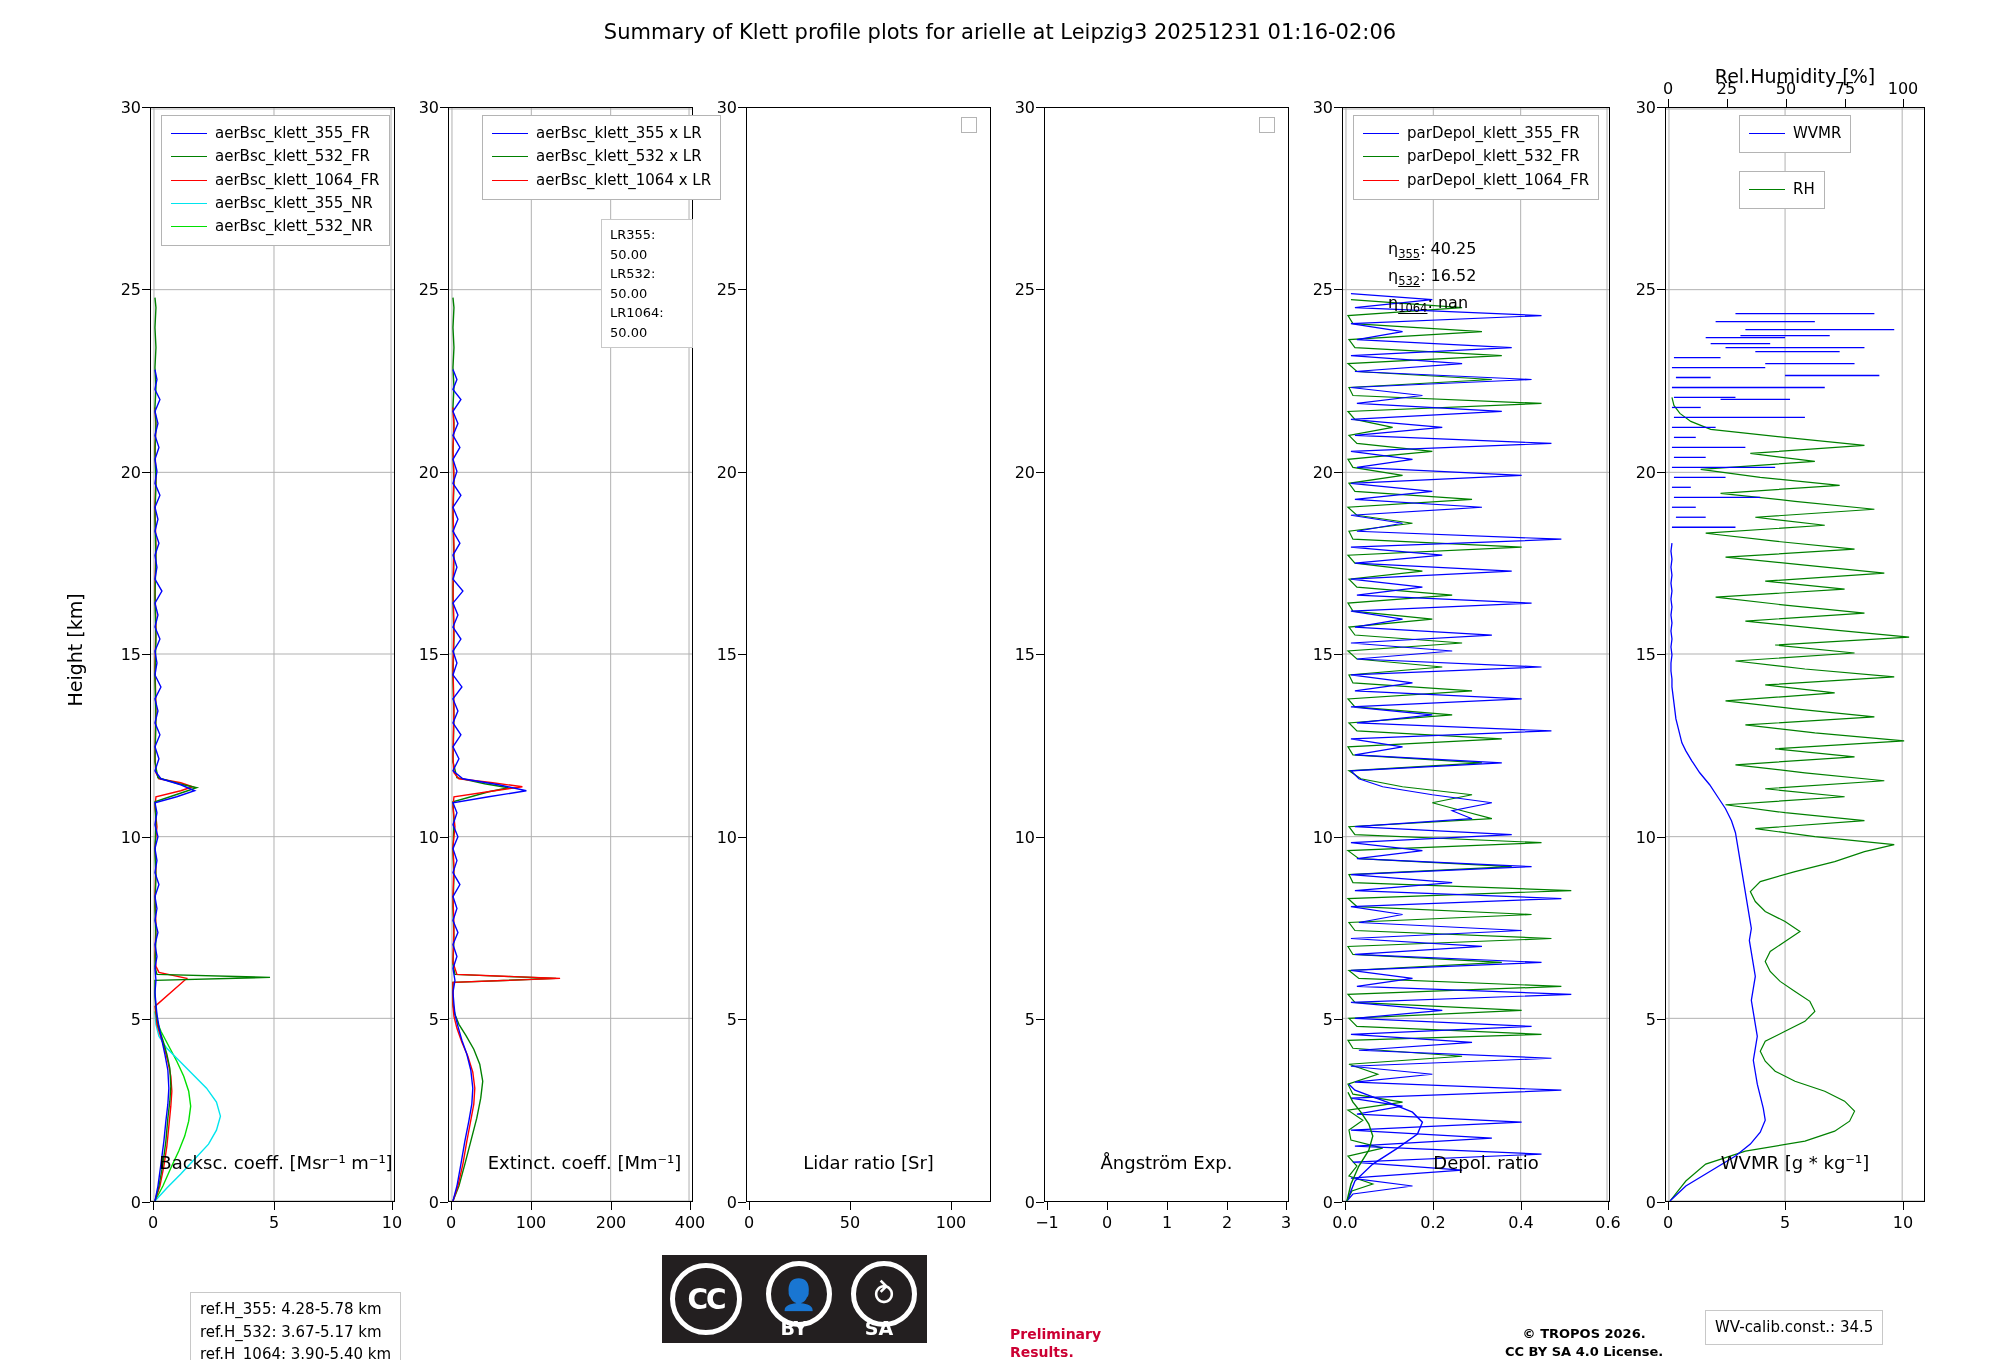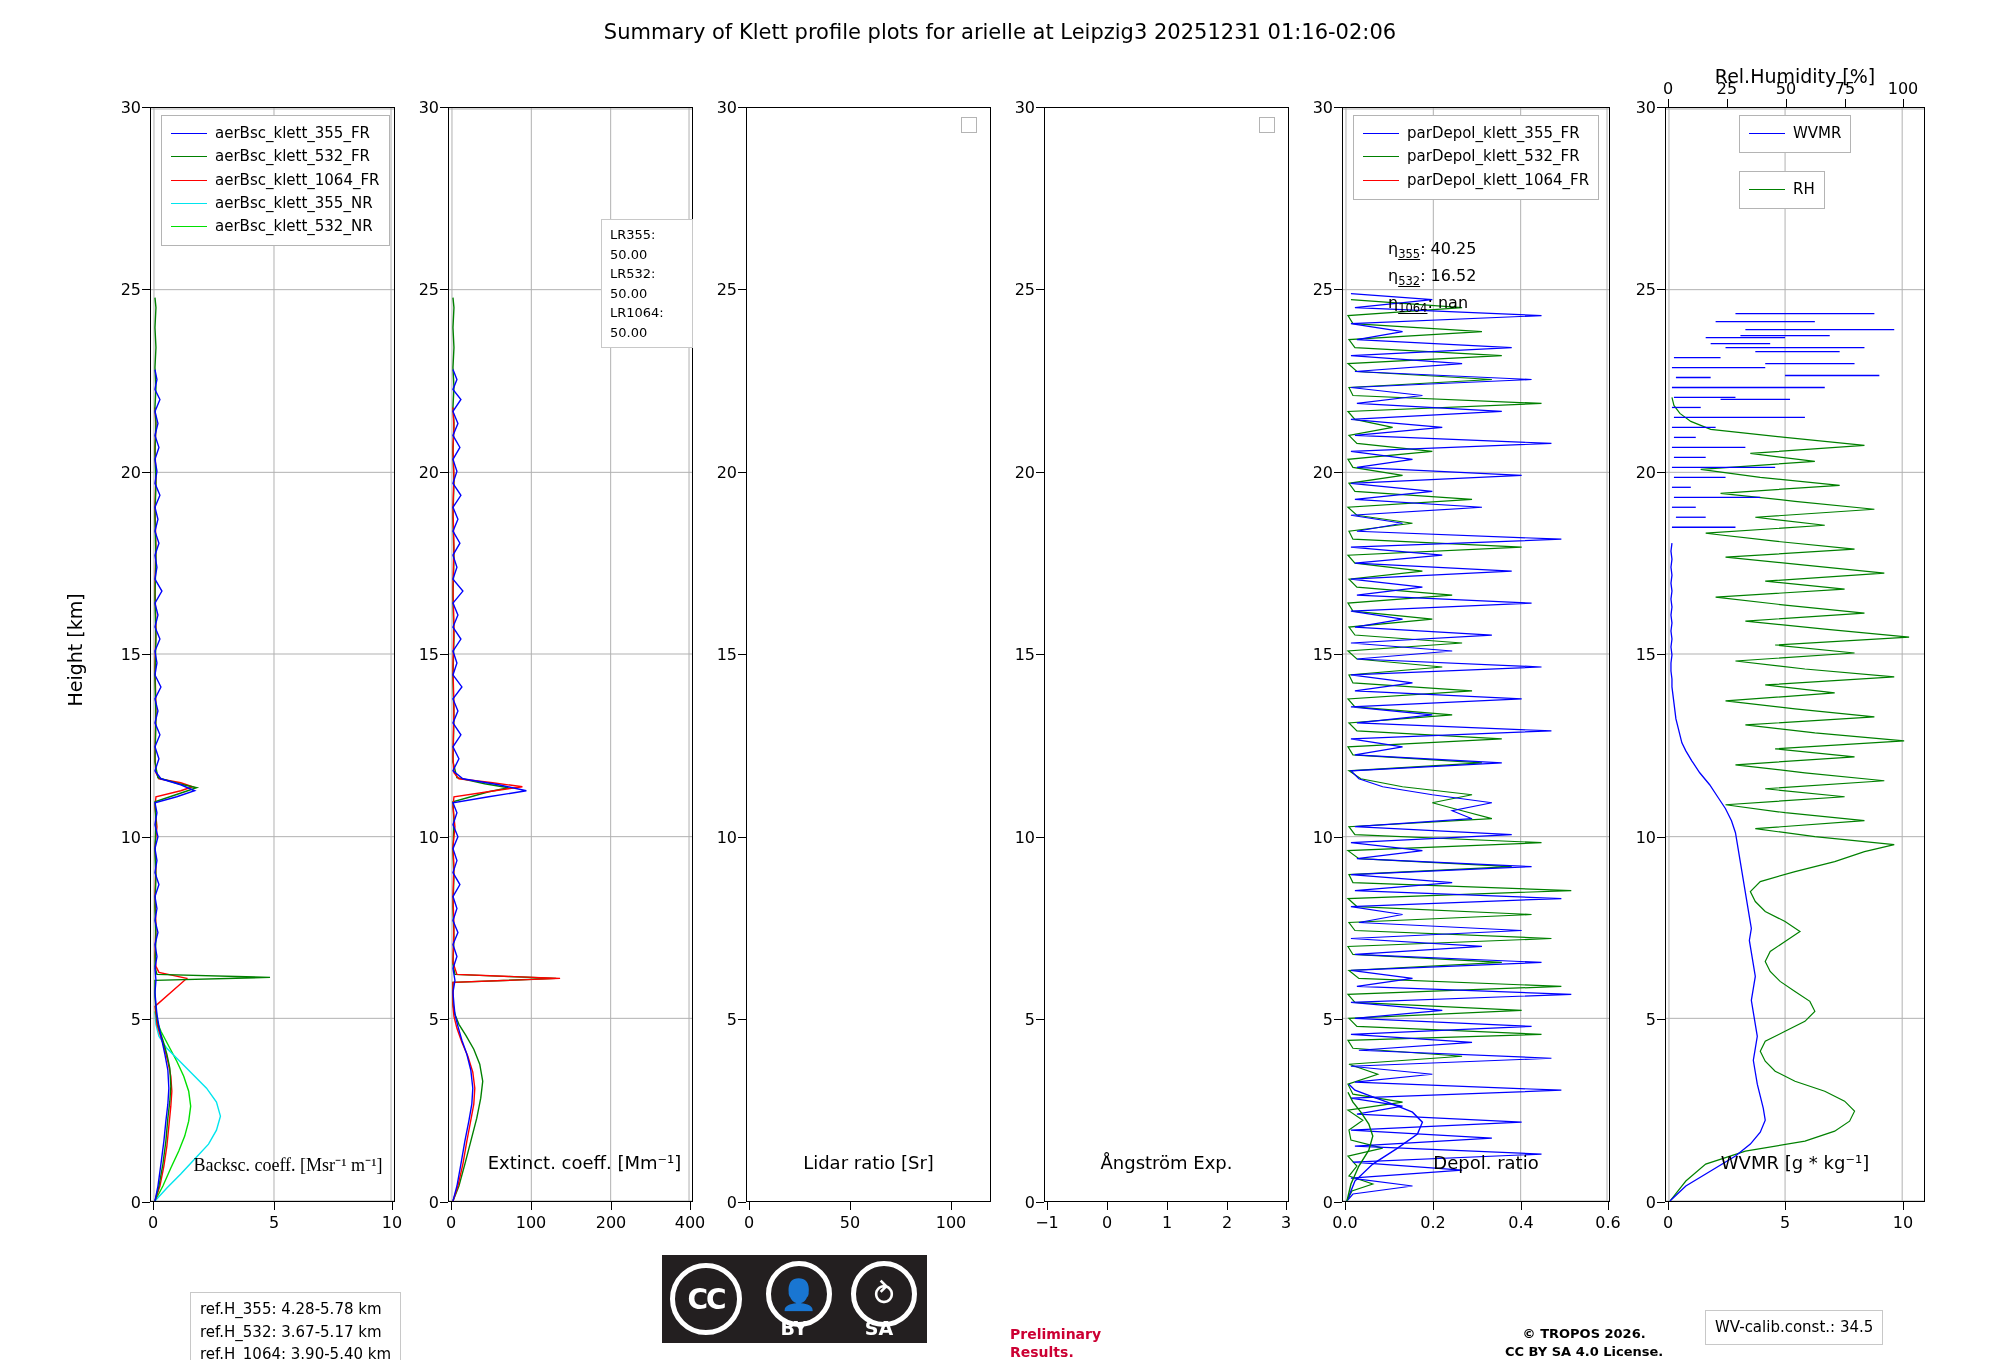--- a/index.html
+++ b/index.html
@@ -106,21 +106,21 @@
   <div class="ytickmark" style="top:0px"></div>
     <div class="ytick" style="top:0px">30</div>
 
   <div class="xtickmark" style="left:3px"></div>
     <div class="xtick" style="left:3px">0</div>
   <div class="xtickmark" style="left:124px"></div>
     <div class="xtick" style="left:124px">5</div>
   <div class="xtickmark" style="left:242px"></div>
     <div class="xtick" style="left:242px">10</div>
 </div>
-<div class="xlabel" style="left:150px;width:276px;font-family:Liberation Serif, serif;">Backsc. coeff. [Msr⁻¹ m⁻¹]</div>
+<div class="xlabel" style="left:138px;width:276px;">Backsc. coeff. [Msr⁻¹ m⁻¹]</div>
 
 <div class="panel" id="p2" style="left:448px;width:245px;">
   <div class="plotbox">
     <svg class="curve" viewBox="0 0 245 1095" preserveAspectRatio="none">
       <line x1="3" y1="0" x2="3" y2="1095" stroke="#b0b0b0" stroke-width="1"></line>
       <line x1="83" y1="0" x2="83" y2="1095" stroke="#b0b0b0" stroke-width="1"></line>
       <line x1="163" y1="0" x2="163" y2="1095" stroke="#b0b0b0" stroke-width="1"></line>
       <line x1="242" y1="0" x2="242" y2="1095" stroke="#b0b0b0" stroke-width="1"></line>
       <line x1="0" y1="1095" x2="245" y2="1095" stroke="#b0b0b0" stroke-width="1"></line>
       <line x1="0" y1="912" x2="245" y2="912" stroke="#b0b0b0" stroke-width="1"></line>
@@ -129,20 +129,34 @@
       <line x1="0" y1="365" x2="245" y2="365" stroke="#b0b0b0" stroke-width="1"></line>
       <line x1="0" y1="182" x2="245" y2="182" stroke="#b0b0b0" stroke-width="1"></line>
       <line x1="0" y1="1" x2="245" y2="1" stroke="#b0b0b0" stroke-width="1"></line>
 
       <path d="M4,1095 L10,1080 L16,1058 L22,1035 L28,1012 L32,992 L34,975 L31,958 L25,943 L17,929 L10,918 L6,908 L4,898 L4,876 L108,872 L6,868 L4,858 L5,830 L4,800 L5,770 L4,745 L5,715 L4,695 L40,685 L60,681 L36,677 L8,671 L4,655 L5,610 L4,570 L5,530 L4,490 L5,450 L4,410 L5,375 L4,345 L5,315 L4,300 L5,280 L4,260 L5,240 L4,220 L5,200 L4,190" fill="none" stroke="#008000" stroke-width="1.4"></path>
 
       <path d="M4,1095 L9,1080 L14,1058 L18,1035 L22,1014 L25,998 L26,982 L24,966 L19,950 L13,936 L8,922 L5,910 L4,900 L4,876 L112,872 L8,868 L4,856 L5,820 L4,790 L5,760 L4,740 L6,720 L4,700 L5,690 L46,684 L74,680 L44,676 L10,672 L5,666 L4,650 L5,600 L4,560 L5,520 L4,480 L5,440 L4,400 L5,370 L4,340 L5,320 L4,300" fill="none" stroke="#ff0000" stroke-width="1.4"></path>
 
       <path d="M4,1095 L8,1080 L12,1058 L16,1035 L20,1015 L23,998 L24,982 L22,964 L18,948 L13,934 L9,920 L6,908 L5,898 L4,886 L6,874 L4,862 L8,850 L4,838 L9,826 L4,814 L8,802 L4,790 L11,778 L4,766 L8,754 L4,742 L9,730 L4,718 L8,706 L4,696 L40,690 L78,684 L50,678 L14,672 L4,664 L10,652 L4,640 L12,628 L4,616 L9,604 L4,592 L13,580 L4,568 L8,556 L4,544 L12,532 L4,520 L9,508 L4,496 L14,484 L4,472 L8,460 L4,448 L11,436 L4,424 L9,412 L4,400 L12,388 L4,376 L8,364 L4,352 L11,340 L4,328 L9,316 L4,304 L12,292 L4,282 L8,272 L4,262" fill="none" stroke="#0000ff" stroke-width="1.4"></path>
     </svg>
+  </div>
+  <div class="legend" style="left:34px;top:8px;">
+    <div class="row">
+        <span class="swatch" style="border-color:#0000ff"></span>
+        <span>aerBsc_klett_355 x LR</span>
+      </div>
+    <div class="row">
+        <span class="swatch" style="border-color:#008000"></span>
+        <span>aerBsc_klett_532 x LR</span>
+      </div>
+    <div class="row">
+        <span class="swatch" style="border-color:#ff0000"></span>
+        <span>aerBsc_klett_1064 x LR</span>
+      </div>
   </div>
   <div class="textbox" style="left:153px;top:112px;">
     <div>LR355: 50.00</div>
     <div>LR532: 50.00</div>
     <div>LR1064: 50.00</div>
   </div>
   <div class="ytickmark" style="top:1095px"></div>
     <div class="ytick" style="top:1095px">0</div>
   <div class="ytickmark" style="top:912px"></div>
     <div class="ytick" style="top:912px">5</div>

